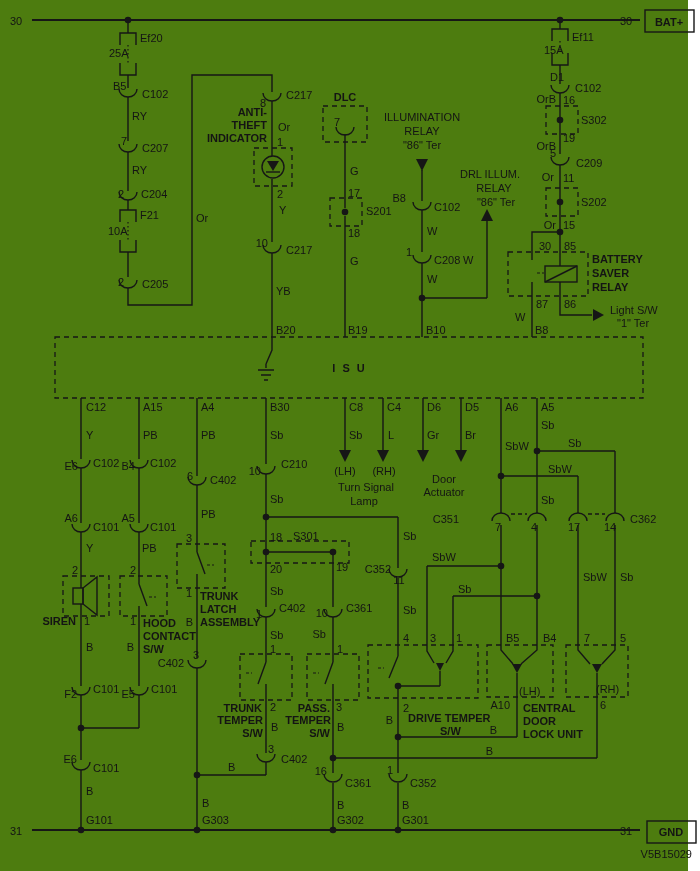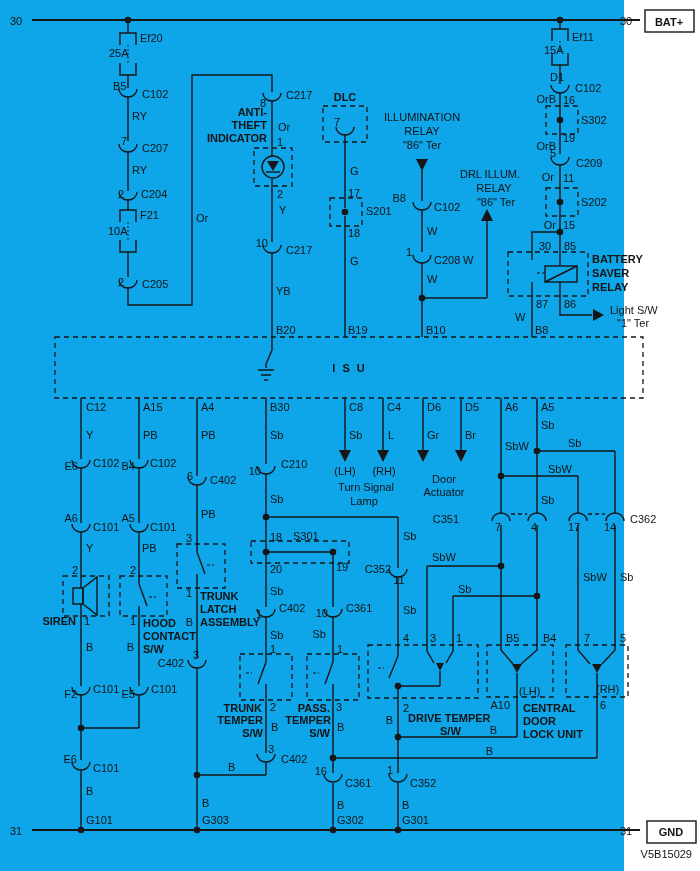--- a/index.html
+++ b/index.html
@@ -1,16 +1,16 @@
 <!DOCTYPE html>
 <html><head>
 <meta charset="utf-8">
 <style>
   html,body{margin:0;padding:0;background:#fff;}
-  #stage{position:relative;width:624px;height:871px;background:#0ea5e9;}
+  #stage{position:relative;width:688px;height:871px;background:#4d7c0f;}
   svg{display:block;}
   svg text{font-family:"Liberation Sans","DejaVu Sans",sans-serif;font-size:11px;fill:#141414;}
   svg text.b{font-weight:bold;}
   .w{stroke:#161616;stroke-width:1.4;fill:none;}
   .w2{stroke:#161616;stroke-width:2;fill:none;}
   .dotted{stroke:#161616;stroke-width:1.2;fill:none;stroke-dasharray:1.5,2.5;}
   .dashbox{stroke:#161616;stroke-width:1.3;fill:none;stroke-dasharray:5,4;}
   .tick{stroke:#161616;stroke-width:1.2;fill:none;stroke-dasharray:3,2;}
   .dashface{stroke:#161616;stroke-width:1.3;fill:none;stroke-dasharray:4,3;}
   .sym{stroke:#161616;stroke-width:1.4;fill:none;}

